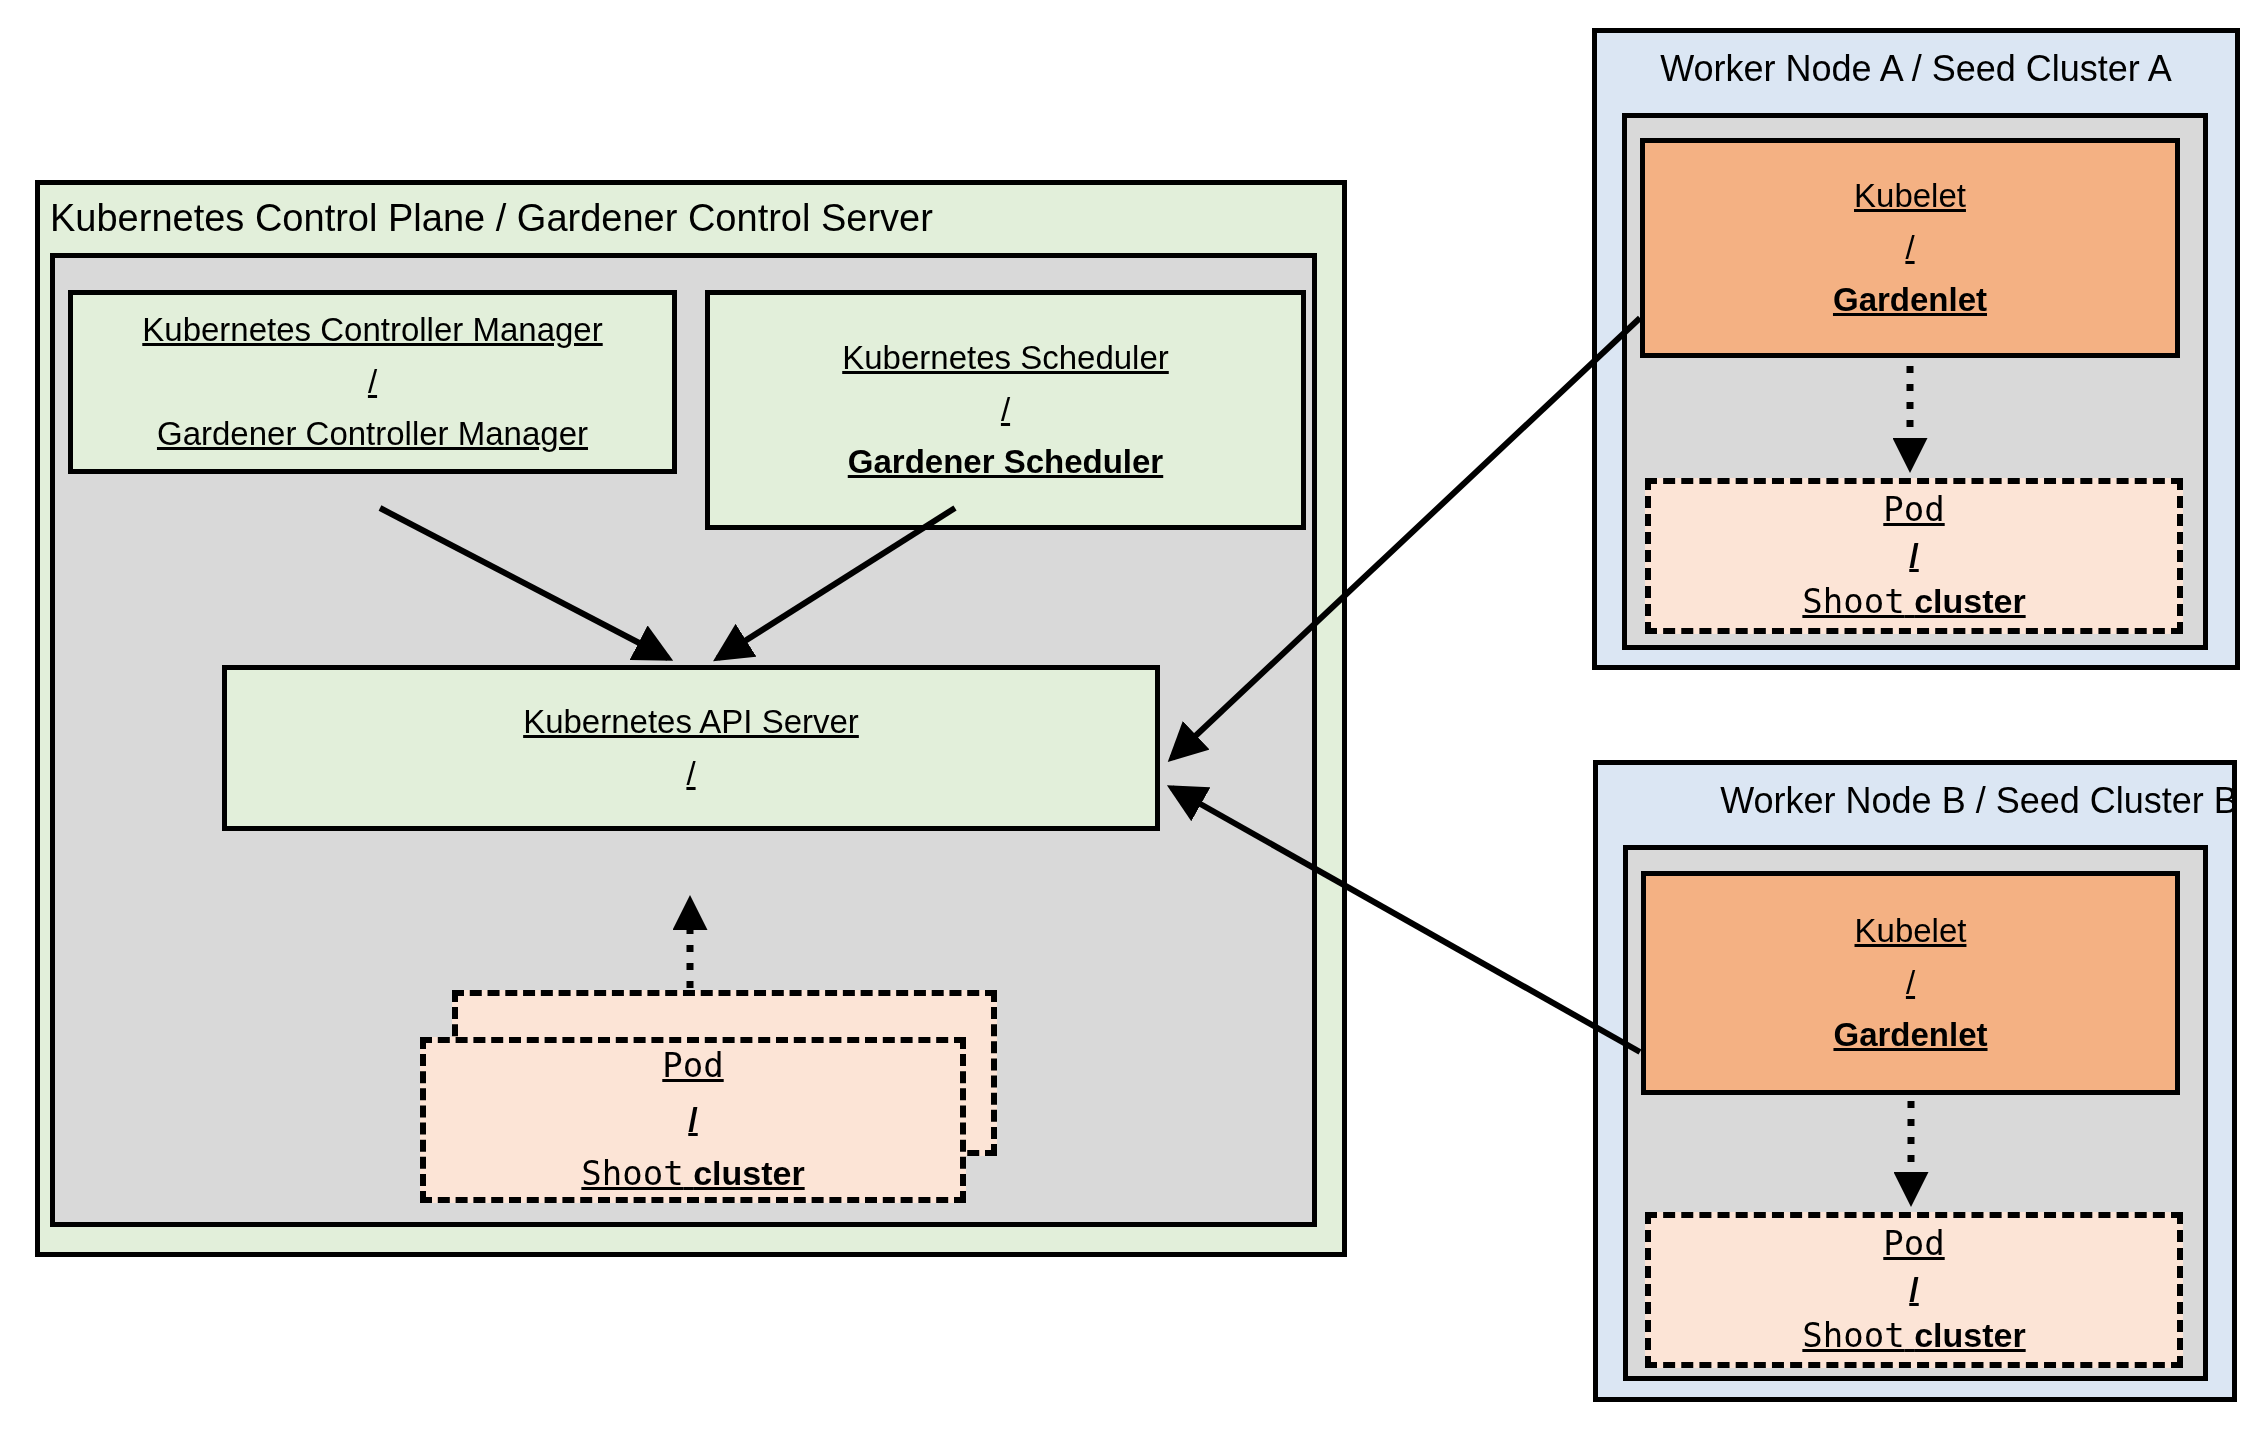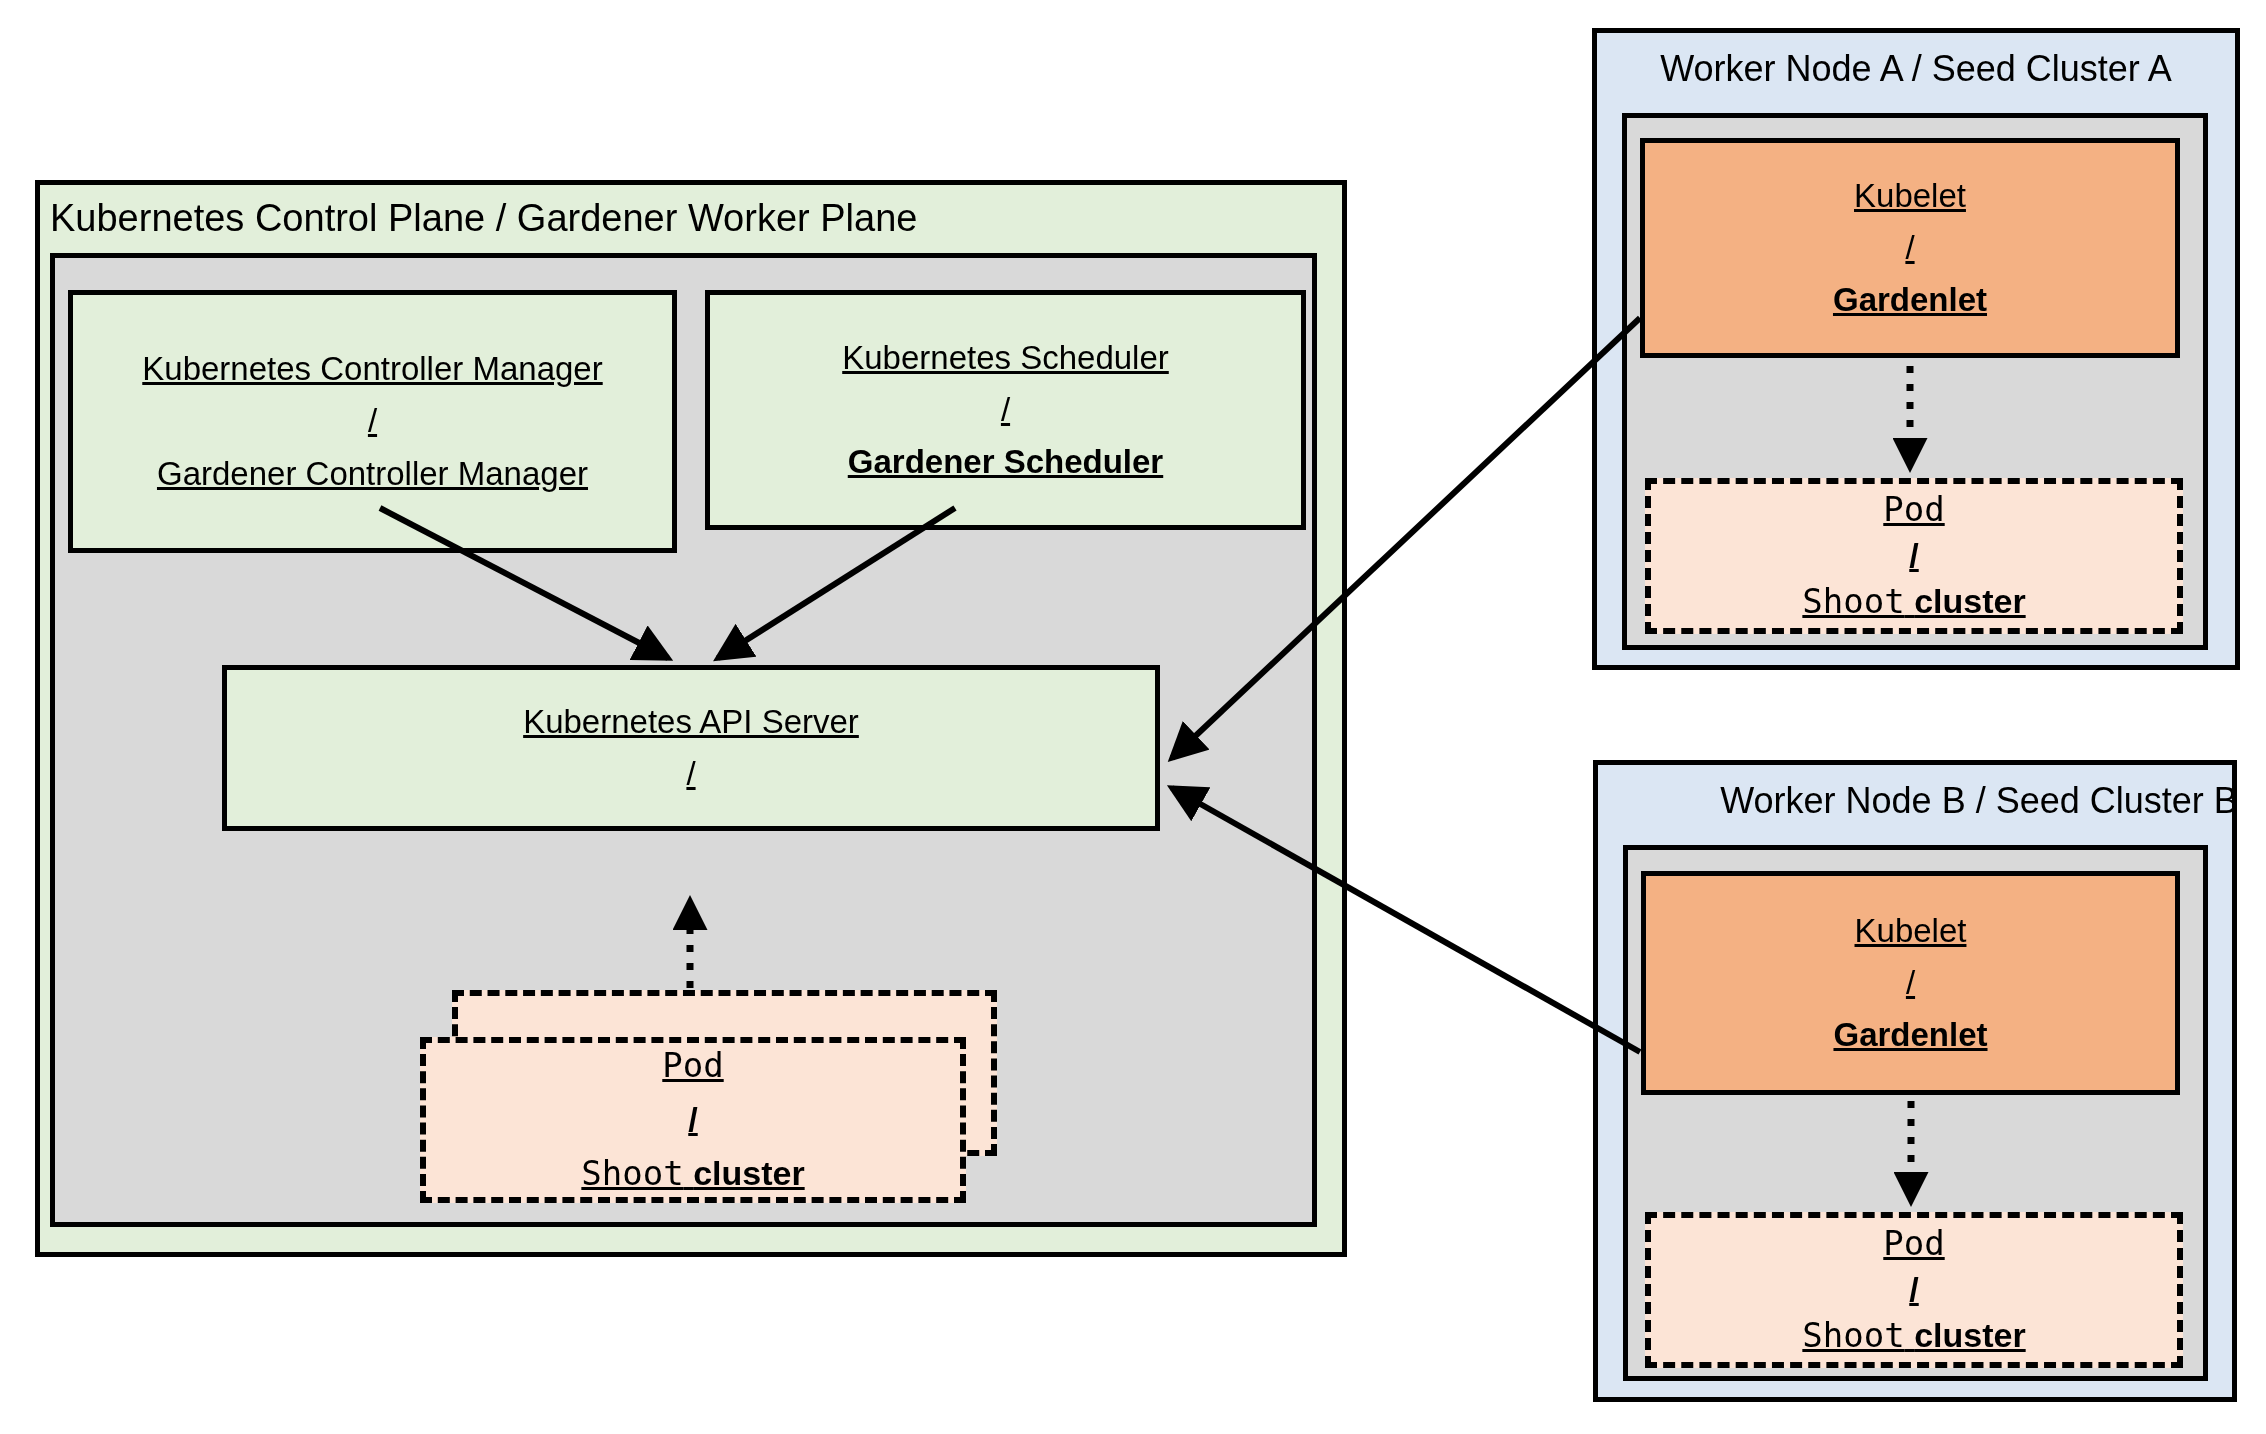--- a/index.html
+++ b/index.html
@@ -28,25 +28,25 @@
   svg .dotted{stroke-width:7;stroke-dasharray:7 11;}
   svg marker path{fill:var(--line);}
 </style>
 </head>
 <body>
 
 <div id="canvas">
 
   <div class="box fill-green" style="left:35px;top:180px;width:1312px;height:1077px;"></div>
 
-  <div class="panel-title" style="left:50px;top:197px;">Kubernetes Control Plane / Gardener Worker Plane</div>
+  <div class="panel-title" style="left:50px;top:197px;">Kubernetes Control Plane / Gardener Control Server</div>
 
   <div class="box fill-gray" style="left:50px;top:253px;width:1267px;height:974px;"></div>
 
-  <div class="box fill-green center-label" style="left:68px;top:290px;width:609px;height:263px;">
+  <div class="box fill-green center-label" style="left:68px;top:290px;width:609px;height:184px;">
     <div class="lbl">
       <span>Kubernetes Controller Manager</span>
       <span>/</span>
       <span>Gardener Controller Manager</span>
     </div>
   </div>
 
   <div class="box fill-green center-label" style="left:705px;top:290px;width:601px;height:240px;">
     <div class="lbl">
       <span>Kubernetes Scheduler</span>

